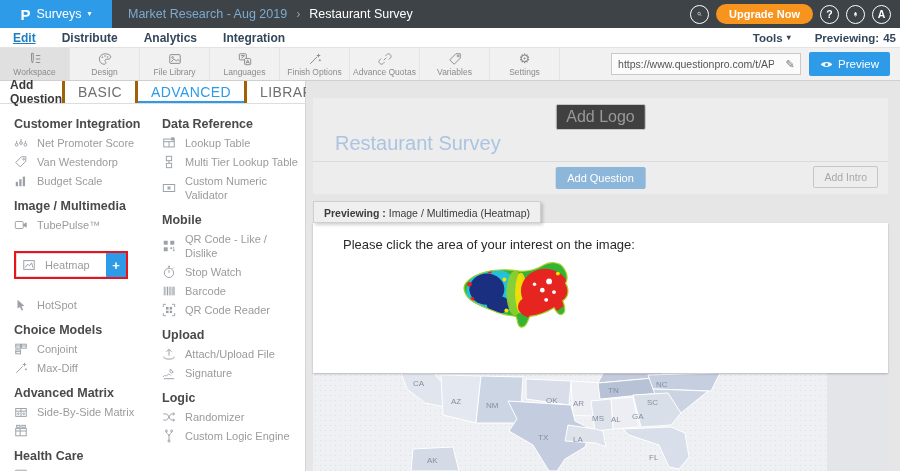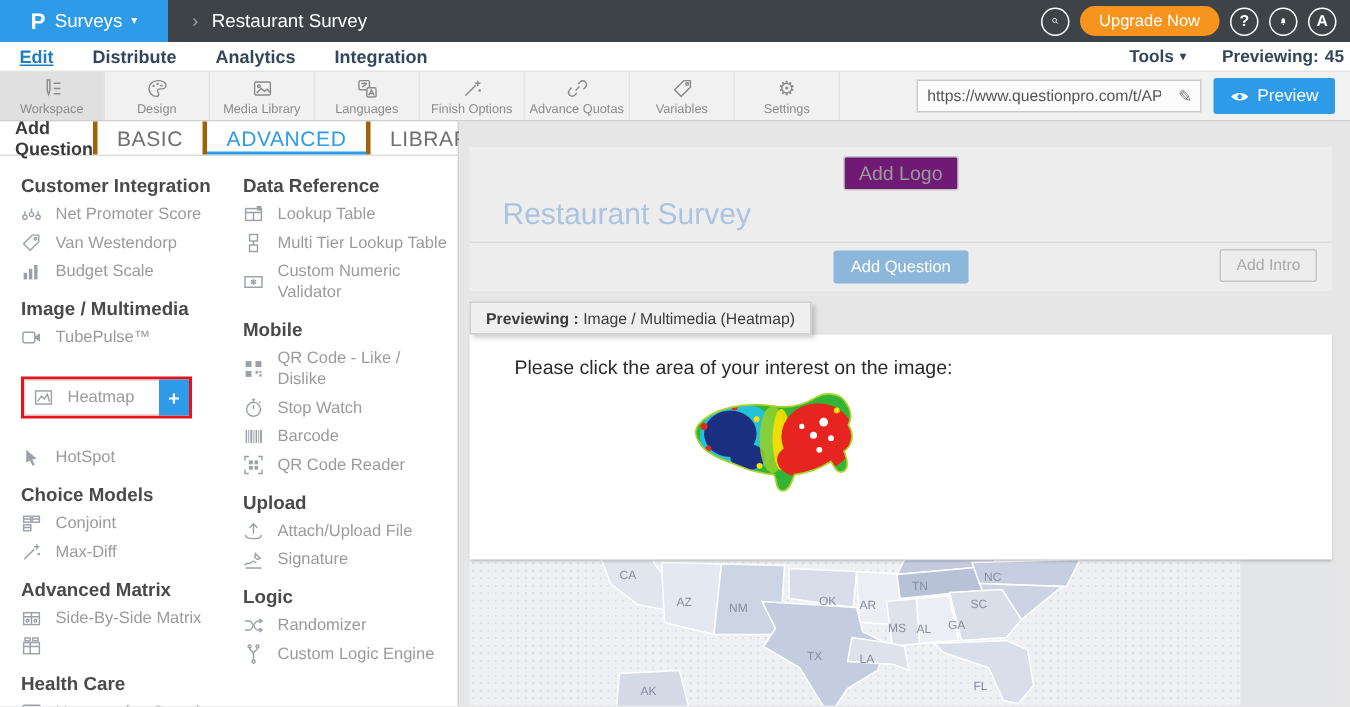--- a/index.html
+++ b/index.html
@@ -11,21 +11,21 @@
   .logo-area{width:112px;height:28px;background:#2d9be8;display:flex;align-items:center;justify-content:center;gap:6px;cursor:pointer}
   .logo-p{font-weight:bold;font-size:15px;line-height:1}
   .logo-label{font-size:12.5px}
   .caret{font-size:8px;line-height:1}
   .crumbs{display:flex;align-items:center;gap:9px;margin-left:16px;font-size:12.5px}
   .crumb-parent{color:#7fa9cf;cursor:pointer}
   .crumb-sep{color:#98a0a6}
   .crumb-current{color:#fff}
   .top-right{margin-left:auto;display:flex;align-items:center;gap:7px;padding-right:9px}
   .circle-btn{width:19px;height:19px;border:1.5px solid #fff;border-radius:50%;display:flex;align-items:center;justify-content:center;font-size:10.5px;font-weight:bold;color:#fff;background:transparent;cursor:pointer;flex:none}
-  .upgrade-btn{background:#f7941e;border:none;color:#fff;font-size:11px;font-weight:normal;height:20px;padding:0 13px;border-radius:10px;cursor:pointer}
+  .upgrade-btn{background:#f7941e;border:none;color:#fff;font-size:11px;font-weight:bold;height:20px;padding:0 13px;border-radius:10px;cursor:pointer}
 
   
   .navbar{height:20px;background:#fff;display:flex;align-items:center;border-bottom:1px solid #e3e3e3;font-size:12px;color:#33475c;font-weight:600}
   .nav-tab{padding:0 13px;cursor:pointer}
   .nav-tab.active{color:#1d7ec2;text-decoration:underline}
   .nav-right{margin-left:auto;display:flex;align-items:center;gap:24px;padding-right:4px;font-size:11.5px}
   .tools-lbl{cursor:pointer;display:flex;align-items:center;gap:4px}
   .resp{display:flex;gap:4px}
 
   
@@ -58,21 +58,21 @@
   .qitem{display:flex;align-items:center;gap:9px;margin:5px 0;color:#9b9b9b;font-size:11px;cursor:pointer;line-height:14px}
   .mi{stroke:#9ba1a8;fill:none;stroke-width:1.1;width:14px;height:14px;flex:none}
   .mif{fill:#9ba1a8;stroke:none}
   .hl-box{display:flex;align-items:stretch;border:2px solid #e8131b;width:114px;margin:19px 0;background:#fff}
   .hl-inner{flex:1;display:flex;align-items:center;gap:9px;padding:4px 0 4px 5px;border:1px solid #ddd;border-right:none;cursor:pointer;color:#9b9b9b;font-size:11px}
   .plus-btn{width:20px;background:#2d9be8;color:#fff;border:none;font-size:13px;font-weight:bold;display:flex;align-items:center;justify-content:center;cursor:pointer;padding:0}
 
   
   .main{flex:1;background:#e6e6e6;padding:17px 12px 0 7px;position:relative;overflow:hidden}
   .survey-card{position:relative;height:96px;background:#ededed;margin-bottom:7px}
-  .add-logo-btn{position:absolute;top:6px;left:50%;transform:translateX(-50%);background:#701a75;border:1px solid #c6c6c6;color:#999;font-size:13px;padding:3px 10px;border-radius:2px;cursor:pointer}
+  .add-logo-btn{position:absolute;top:6px;left:50%;transform:translateX(-50%);background:#404040;border:1px solid #c6c6c6;color:#999;font-size:16px;padding:3px 10px;border-radius:2px;cursor:pointer}
   .survey-title{position:absolute;left:22px;top:34px;font-size:20px;color:#abc4e0}
   .card-divider{position:absolute;left:0;right:0;bottom:32px;border-top:1px solid #dadada}
   .add-question-btn{position:absolute;bottom:5px;left:50%;transform:translateX(-50%);background:#8db6db;color:#fff;border:none;font-size:11px;padding:5px 12px;border-radius:2px;cursor:pointer}
   .add-intro-btn{position:absolute;bottom:6px;right:10px;background:transparent;border:1px solid #c6c6c6;color:#a8a8a8;font-size:10.5px;padding:4px 10px;border-radius:2px;cursor:pointer}
   .preview-tab{display:inline-block;position:relative;z-index:2;background:#efefef;border:1px solid #cfcfcf;box-shadow:2px 2px 3px rgba(0,0,0,.18);padding:5px 10px;font-size:10.5px;color:#3c3c3c;height:22px}
   .pt-bold{font-weight:bold}
   .preview-panel{background:#fff;height:150px;box-shadow:0 1px 2px rgba(0,0,0,.25);position:relative}
   .question-text{padding:14px 0 0 30px;font-size:13px;color:#2a2a2a}
   .heatmap-wrap{margin:8px 0 0 146px;width:118px;line-height:0}
   .map-strip{display:flex;height:98px}
@@ -83,20 +83,21 @@
 </head>
 <body>
 
 <div class="topbar">
   <div class="logo-area">
     <span class="logo-p">P</span>
     <span class="logo-label">Surveys</span>
     <span class="caret">▾</span>
   </div>
   <div class="crumbs">
+    <span class="crumb-parent">Market Research - Aug 2019</span>
     <span class="crumb-sep">›</span>
     <span class="crumb-current">Restaurant Survey</span>
   </div>
   <div class="top-right">
     <button class="circle-btn">
       <svg width="10" height="10" viewBox="0 0 12 12">
           <circle cx="5" cy="5" r="3.2" stroke="#fff" fill="none" stroke-width="1.3"></circle>
           <line x1="7.4" y1="7.4" x2="10.6" y2="10.6" stroke="#fff" stroke-width="1.3"></line>
         </svg>
     </button>
@@ -145,21 +146,21 @@
         <circle cx="11" cy="5.8" r="0.9" fill="#8b8b8b" stroke="none"></circle>
       </svg>
     <span class="tool-label">Design</span>
   </div>
   <div class="tool">
     <svg class="ti" width="16" height="14" viewBox="0 0 16 16">
         <rect x="2" y="3" width="12" height="10" rx="1"></rect>
         <circle cx="5.3" cy="6.3" r="1"></circle>
         <path d="M3.5,11.5 L7,8 L9.5,10.2 L11.5,8.5 L13.5,10.8"></path>
       </svg>
-    <span class="tool-label">Media Library</span>
+    <span class="tool-label">File Library</span>
   </div>
   <div class="tool">
     <svg class="ti" width="16" height="14" viewBox="0 0 16 16">
         <rect x="1.5" y="2" width="8" height="7" rx="1"></rect>
         <path d="M3.3,4.2 H7.7 M5.5,3.2 V4.2 M4,7 C5.2,6.4 6.6,5.3 7.2,4.2"></path>
         <rect x="7.5" y="7.5" width="7" height="7" rx="1" fill="#f1f1f1"></rect>
         <path d="M9,13.2 L11,9.2 L13,13.2 M9.7,11.9 H12.3"></path>
       </svg>
     <span class="tool-label">Languages</span>
   </div>

